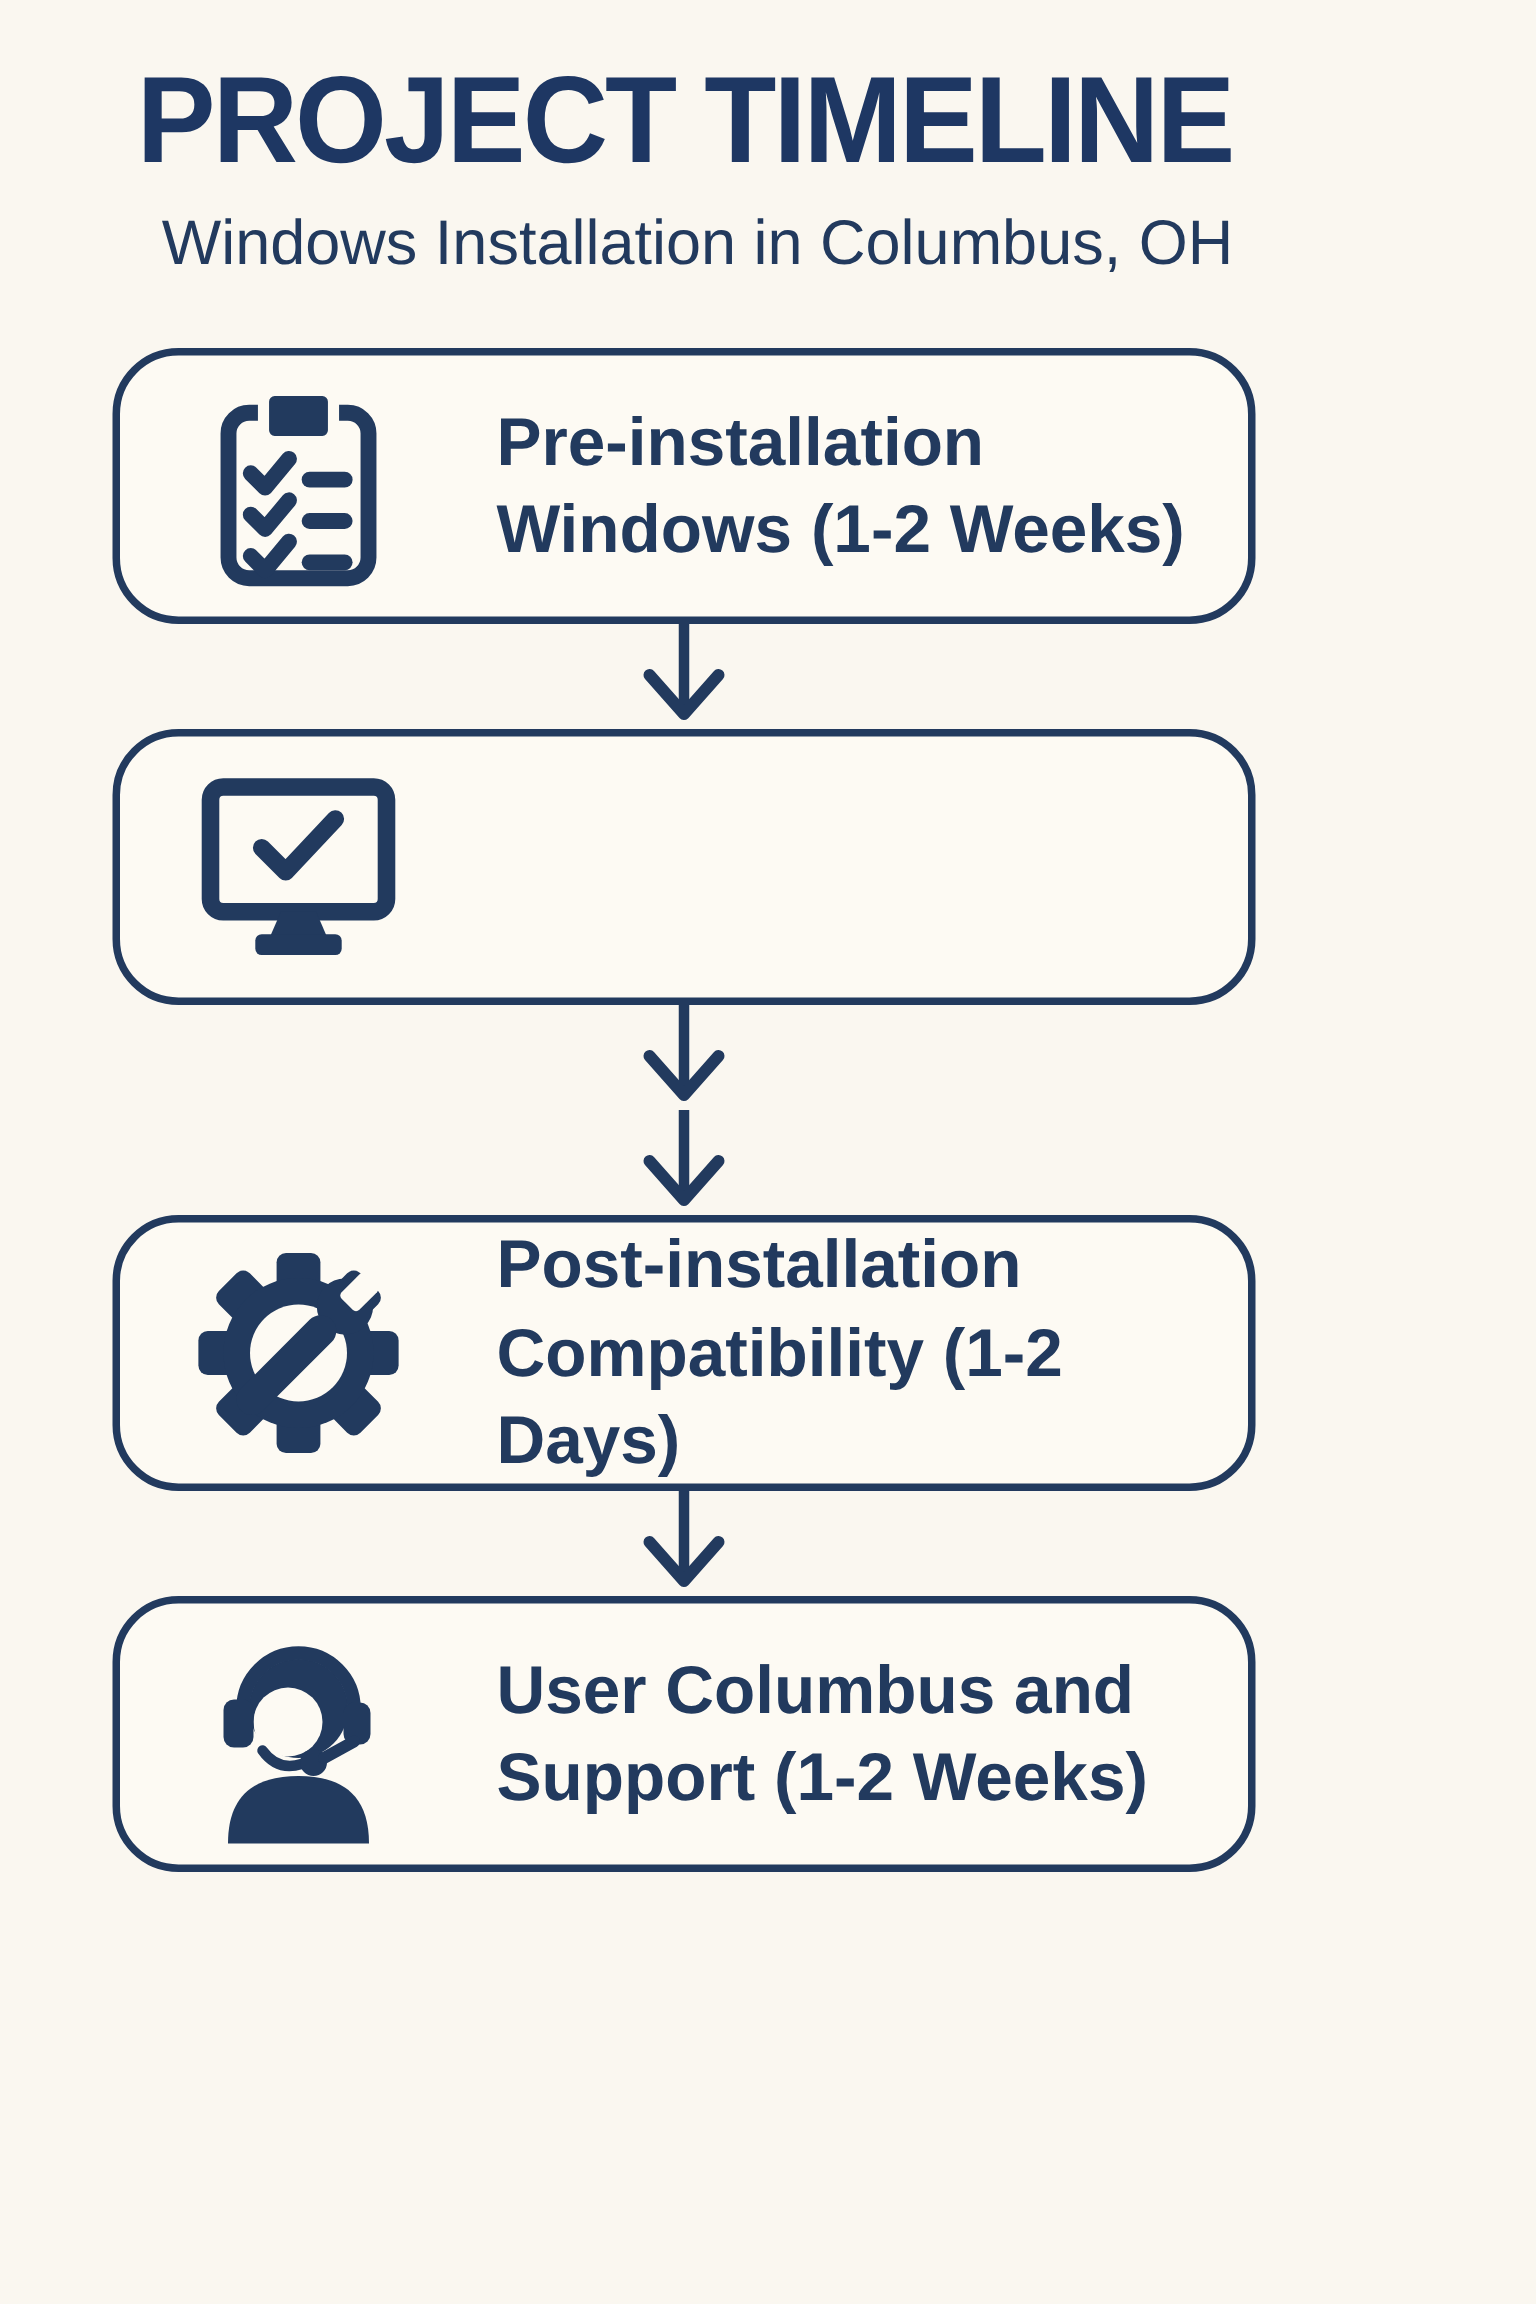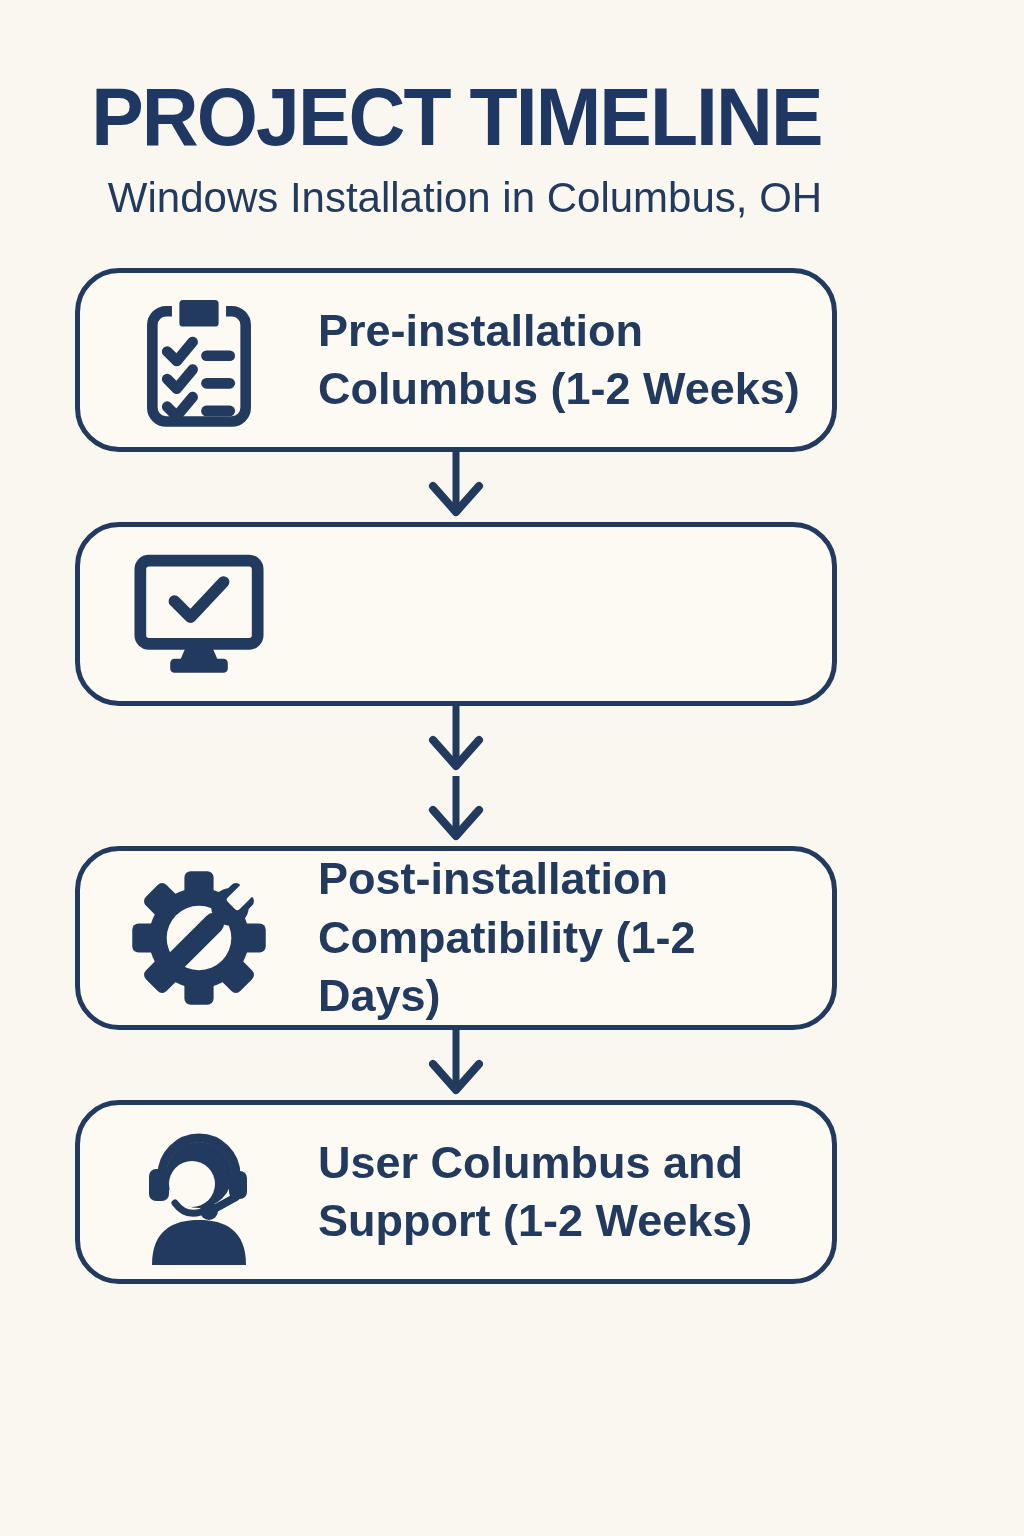--- a/index.html
+++ b/index.html
@@ -13,21 +13,21 @@
     font-family: "Liberation Sans", sans-serif;
     color: #223a5e;
     overflow: hidden;
   }
   .page {
     width: 912px;
     height: 1536px;
     display: flex;
     flex-direction: column;
     align-items: center;
-    padding-top: 72px;
+    padding-top: 36px;
     box-sizing: border-box;
   }
   .title {
     margin: 0;
     font-size: 82px;
     font-weight: bold;
     letter-spacing: -2px;
     transform: scaleX(0.96);
     transform-origin: center;
     color: #1e3763;
@@ -52,20 +52,21 @@
     box-sizing: border-box;
     width: 762px;
     height: 184px;
     border: 5px solid #223a5e;
     border-radius: 44px;
     background: #fdfaf3;
     display: flex;
     align-items: center;
     padding-left: 44px;
     padding-right: 24px;
+    gap: 13px;
   }
   .icon-wrap {
     flex: none;
     width: 150px;
     height: 150px;
     display: flex;
     align-items: center;
     justify-content: center;
   }
   .step-text {
@@ -107,21 +108,21 @@
           <path class="ink-stroke" d="M30 58 l9 9 l15 -18" stroke-width="10" stroke-linecap="round" stroke-linejoin="round"></path>
           <path class="ink-stroke" d="M30 84 l9 9 l15 -18" stroke-width="10" stroke-linecap="round" stroke-linejoin="round"></path>
           <path class="ink-stroke" d="M30 110 l9 9 l15 -18" stroke-width="10" stroke-linecap="round" stroke-linejoin="round"></path>
           <rect class="ink" x="62" y="57" width="32" height="10" rx="5"></rect>
           <rect class="ink" x="62" y="83" width="32" height="10" rx="5"></rect>
           <rect class="ink" x="62" y="109" width="32" height="10" rx="5"></rect>
         </svg>
       </div>
       <div class="step-text">
         <span class="step-title">Pre-installation</span><br>
-        <span class="step-title">Columbus</span>
+        <span class="step-title">Windows</span>
         <span class="duration">(1-2 Weeks)</span>
       </div>
     </div>
 
     <svg class="arrow" viewBox="0 0 64 70">
       <line x1="32" y1="0" x2="32" y2="58" stroke="#223a5e" stroke-width="7"></line>
       <path d="M9 34 L32 60 L55 34" fill="none" stroke="#223a5e" stroke-width="8" stroke-linecap="round" stroke-linejoin="round"></path>
     </svg>
 
     <div class="step-box">

